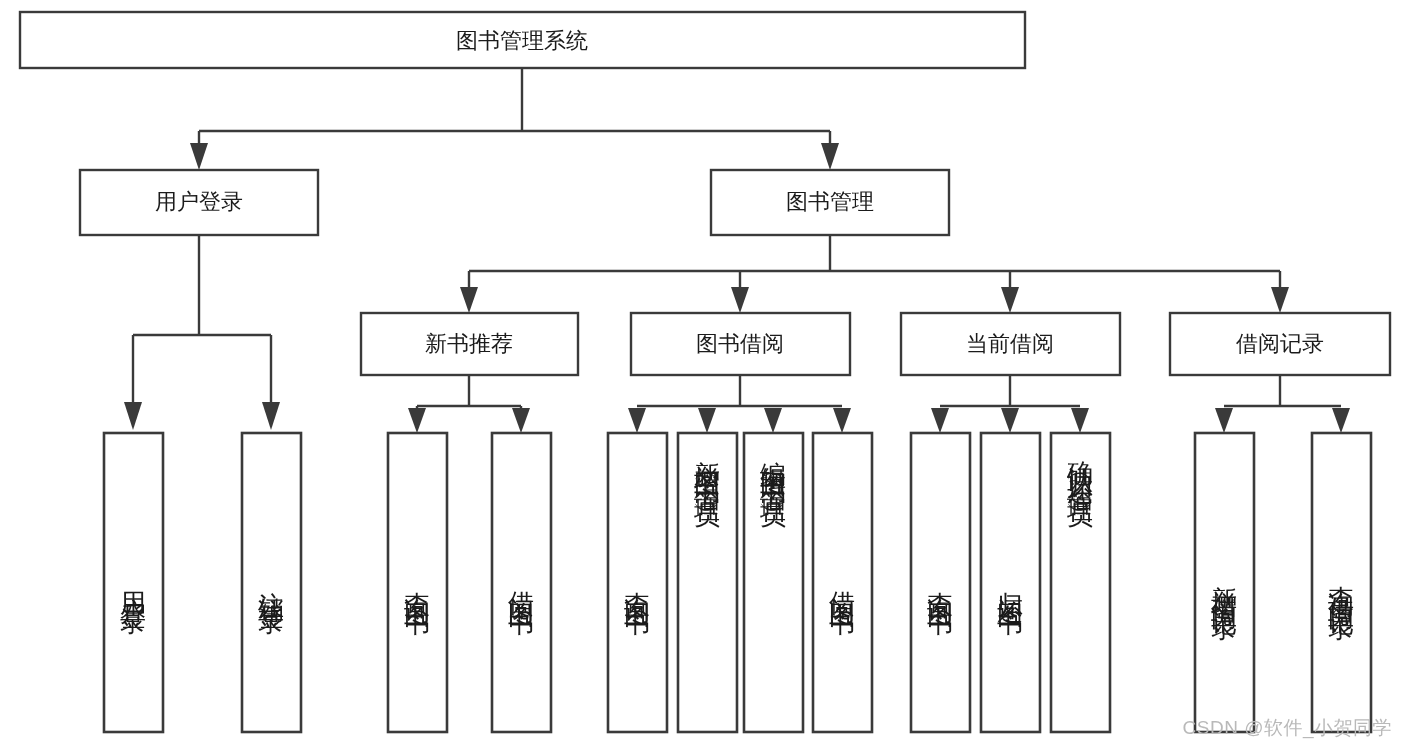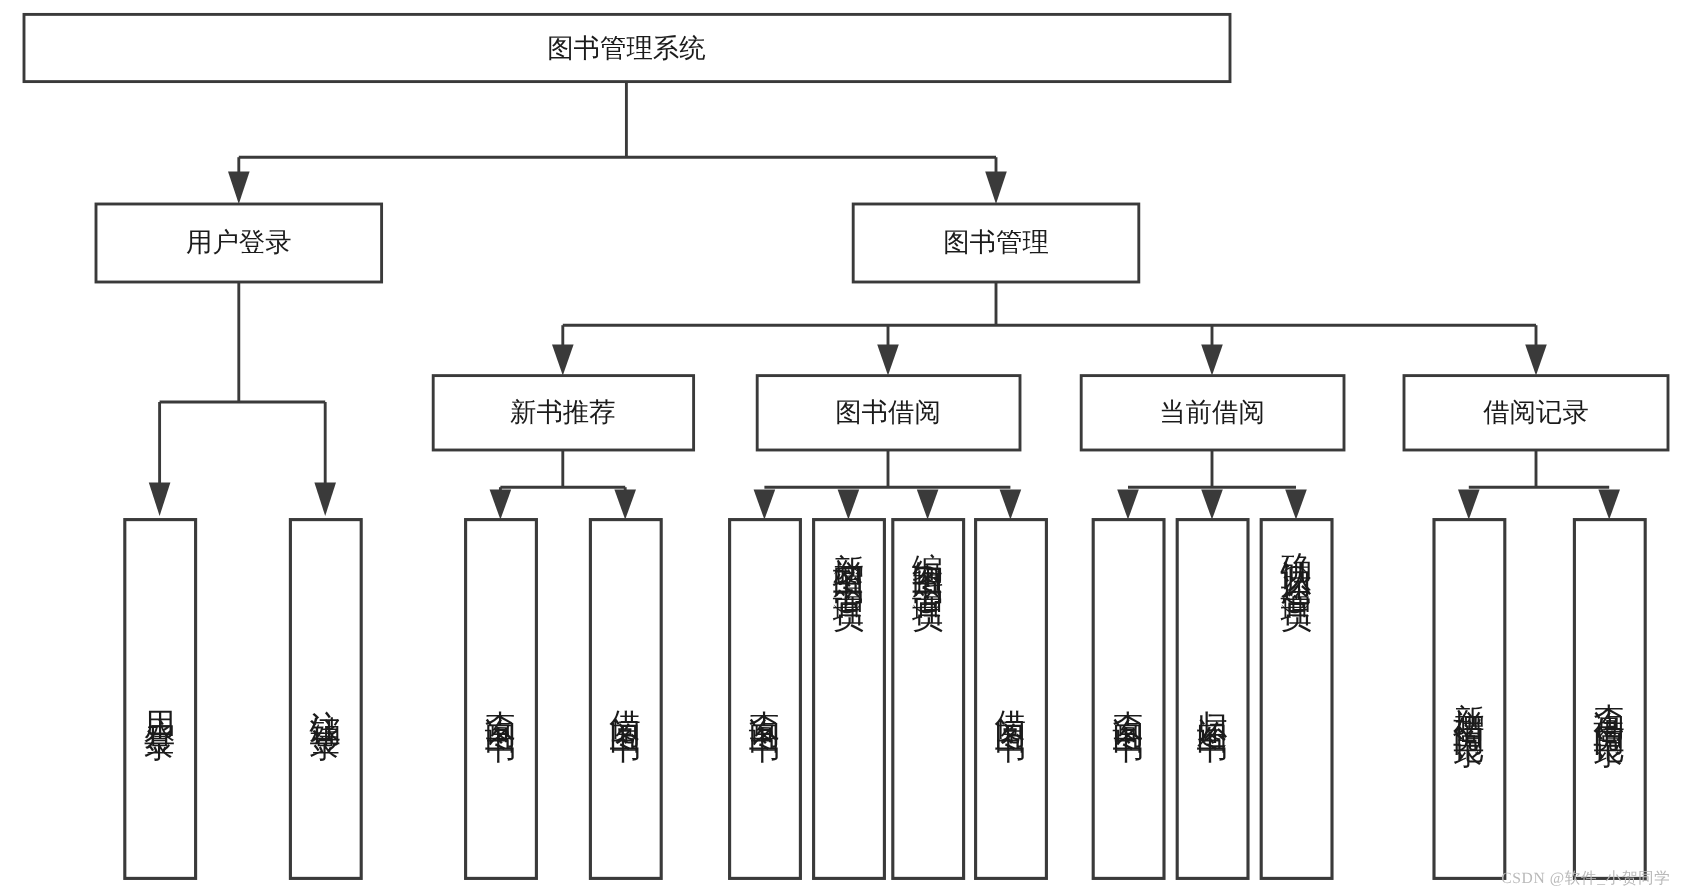--- a/index.html
+++ b/index.html
@@ -67,22 +67,22 @@
     font-size: 26px;
     line-height: 1;
     letter-spacing: 6px;
     color: #1b1b1b;
     white-space: nowrap;
   }
   .watermark {
     position: absolute;
     right: 8px;
     bottom: 6px;
-    font-family: Liberation Serif, serif;
-    font-size: 13px;
+    font-family: Liberation Sans, sans-serif;
+    font-size: 19px;
     color: #b9b9b9;
     letter-spacing: 0.5px;
     white-space: nowrap;
   }
 </style>
 </head>
 <body>
 
 <div id="diagram-root">
 

